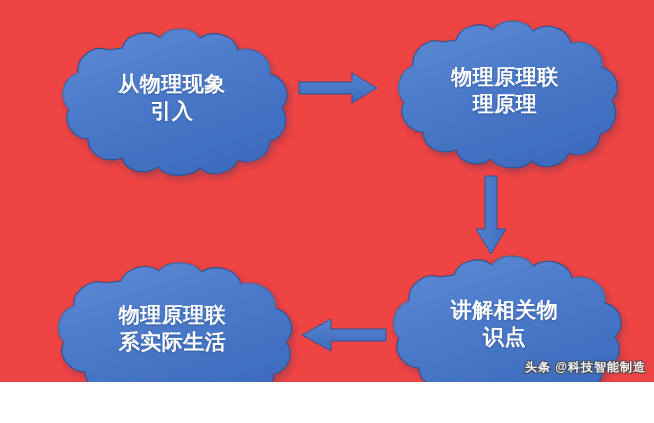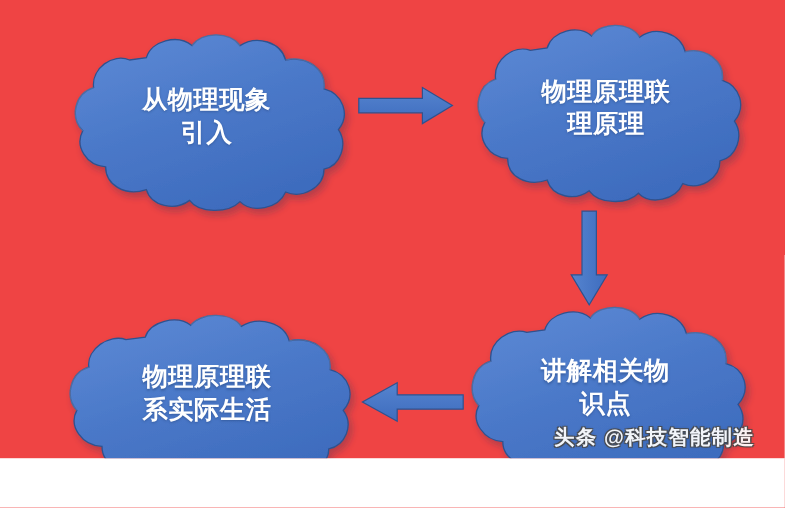--- a/index.html
+++ b/index.html
@@ -59,23 +59,23 @@
   
   .arrow { position: absolute; }
   .arrow svg { display: block; width: 100%; height: 100%; overflow: visible; }
   #arrow-right { left: 298px; top: 72px;  width: 80px;  height: 32px; }
   #arrow-down  { left: 474px; top: 175px; width: 34px;  height: 80px; }
   #arrow-left  { left: 301px; top: 318px; width: 86px;  height: 34px; }
 
   
   #watermark {
     position: absolute;
-    right: 25px;
+    right: 8px;
     bottom: 6px;
-    font-size: 17px;
+    font-size: 12px;
     font-weight: 700;
     color: #ffffff;
     letter-spacing: 1px;
     text-shadow:
       -1px -1px 0 #4a4a4a,
        1px -1px 0 #4a4a4a,
       -1px  1px 0 #4a4a4a,
        1px  1px 0 #4a4a4a,
        0    0   3px rgba(0,0,0,0.35);
     white-space: nowrap;

